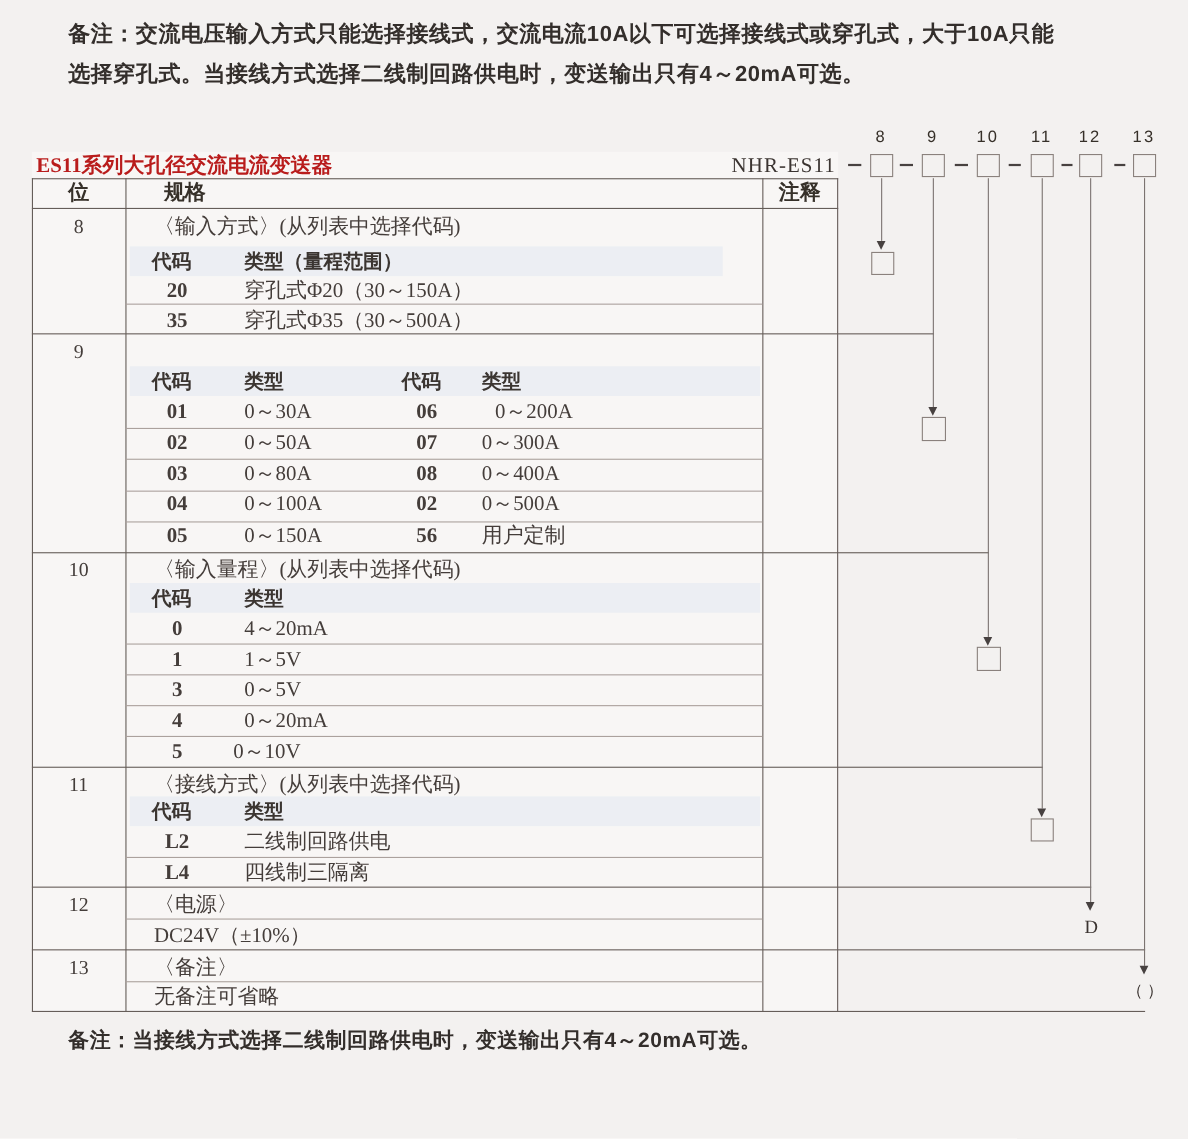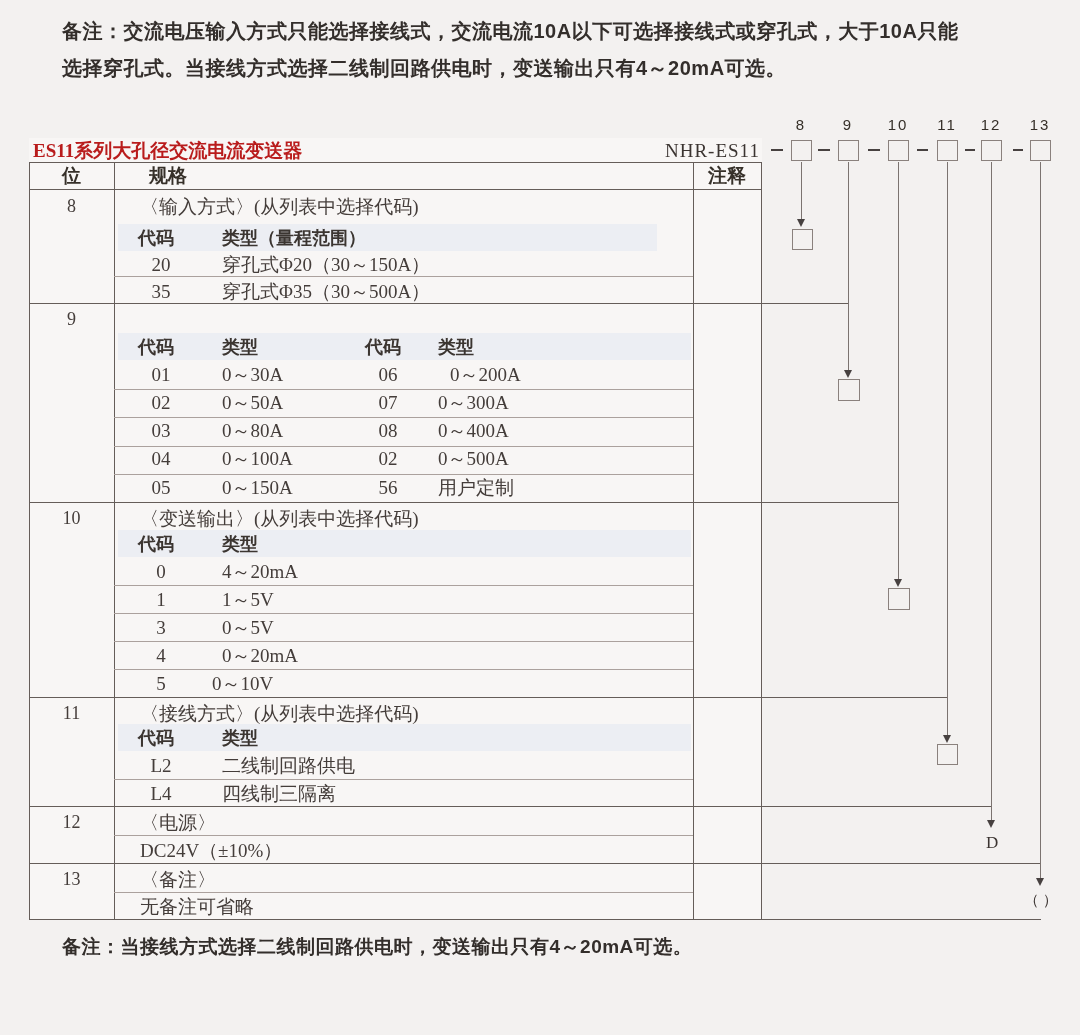--- a/index.html
+++ b/index.html
@@ -14,21 +14,21 @@
   .t{position:absolute;white-space:nowrap;line-height:1.15;}
   .sansb{font-family:"Liberation Sans","DejaVu Sans",sans-serif;font-weight:bold;}
   .note{font-size:20px;color:#332e2b;letter-spacing:0.5px;}
   .tbl-title{font-size:19px;font-weight:bold;color:#b91c1c;}
   .model{font-size:19px;color:#3b3431;letter-spacing:1px;}
   .hdr{font-size:19px;color:#363029;}
   .sec-title{font-size:19px;}
   .band-lbl{font-size:18px;color:#3b3531;}
   .cell{font-size:19px;}
   .pos-num{font-size:18px;width:85px;text-align:center;}
-  .code-cell{width:46px;text-align:center;}
+  .code-cell{width:46px;text-align:center;font-weight:bold;}
   
   .tbl-bg{position:absolute;left:29px;top:138px;width:733px;height:781px;background:#f8f6f5;}
   
   .hline{position:absolute;height:1px;background:#655d59;}
   .vline{position:absolute;width:1px;background:#655d59;}
   .mline{position:absolute;height:1px;background:#aba19d;}
   .band{position:absolute;left:118px;background:#eceef3;height:27px;}
   
   .digit{position:absolute;width:34px;text-align:center;font-family:"Liberation Sans","DejaVu Sans",sans-serif;font-size:15px;color:#363029;letter-spacing:2px;top:116px;}
   .codebox{position:absolute;width:19px;height:19px;border:1px solid #8a817d;top:140px;}
@@ -110,21 +110,21 @@
   <div class="t cell code-cell" style="left:365px;top:448px;">02</div>
   <div class="t cell" style="left:438px;top:448px;">0～500A</div>
   <div class="mline" style="left:114px;top:474px;width:579px;"></div>
 
   <div class="t cell code-cell" style="left:138px;top:477px;">05</div>
   <div class="t cell" style="left:222px;top:477px;">0～150A</div>
   <div class="t cell code-cell" style="left:365px;top:477px;">56</div>
   <div class="t cell" style="left:438px;top:477px;">用户定制</div>
 
   <div class="t pos-num" style="left:29px;top:508px;">10</div>
-  <div class="t sec-title" style="left:140px;top:508px;">〈变送输出〉(从列表中选择代码)</div>
+  <div class="t sec-title" style="left:140px;top:508px;">〈输入量程〉(从列表中选择代码)</div>
   <div class="band" style="top:530px;width:573px;"></div>
   <div class="t band-lbl sansb" style="left:138px;top:534px;">代码</div>
   <div class="t band-lbl sansb" style="left:222px;top:534px;">类型</div>
 
   <div class="t cell code-cell" style="left:138px;top:561px;">0</div>
   <div class="t cell" style="left:222px;top:561px;">4～20mA</div>
   <div class="mline" style="left:114px;top:585px;width:579px;"></div>
 
   <div class="t cell code-cell" style="left:138px;top:589px;">1</div>
   <div class="t cell" style="left:222px;top:589px;">1～5V</div>

